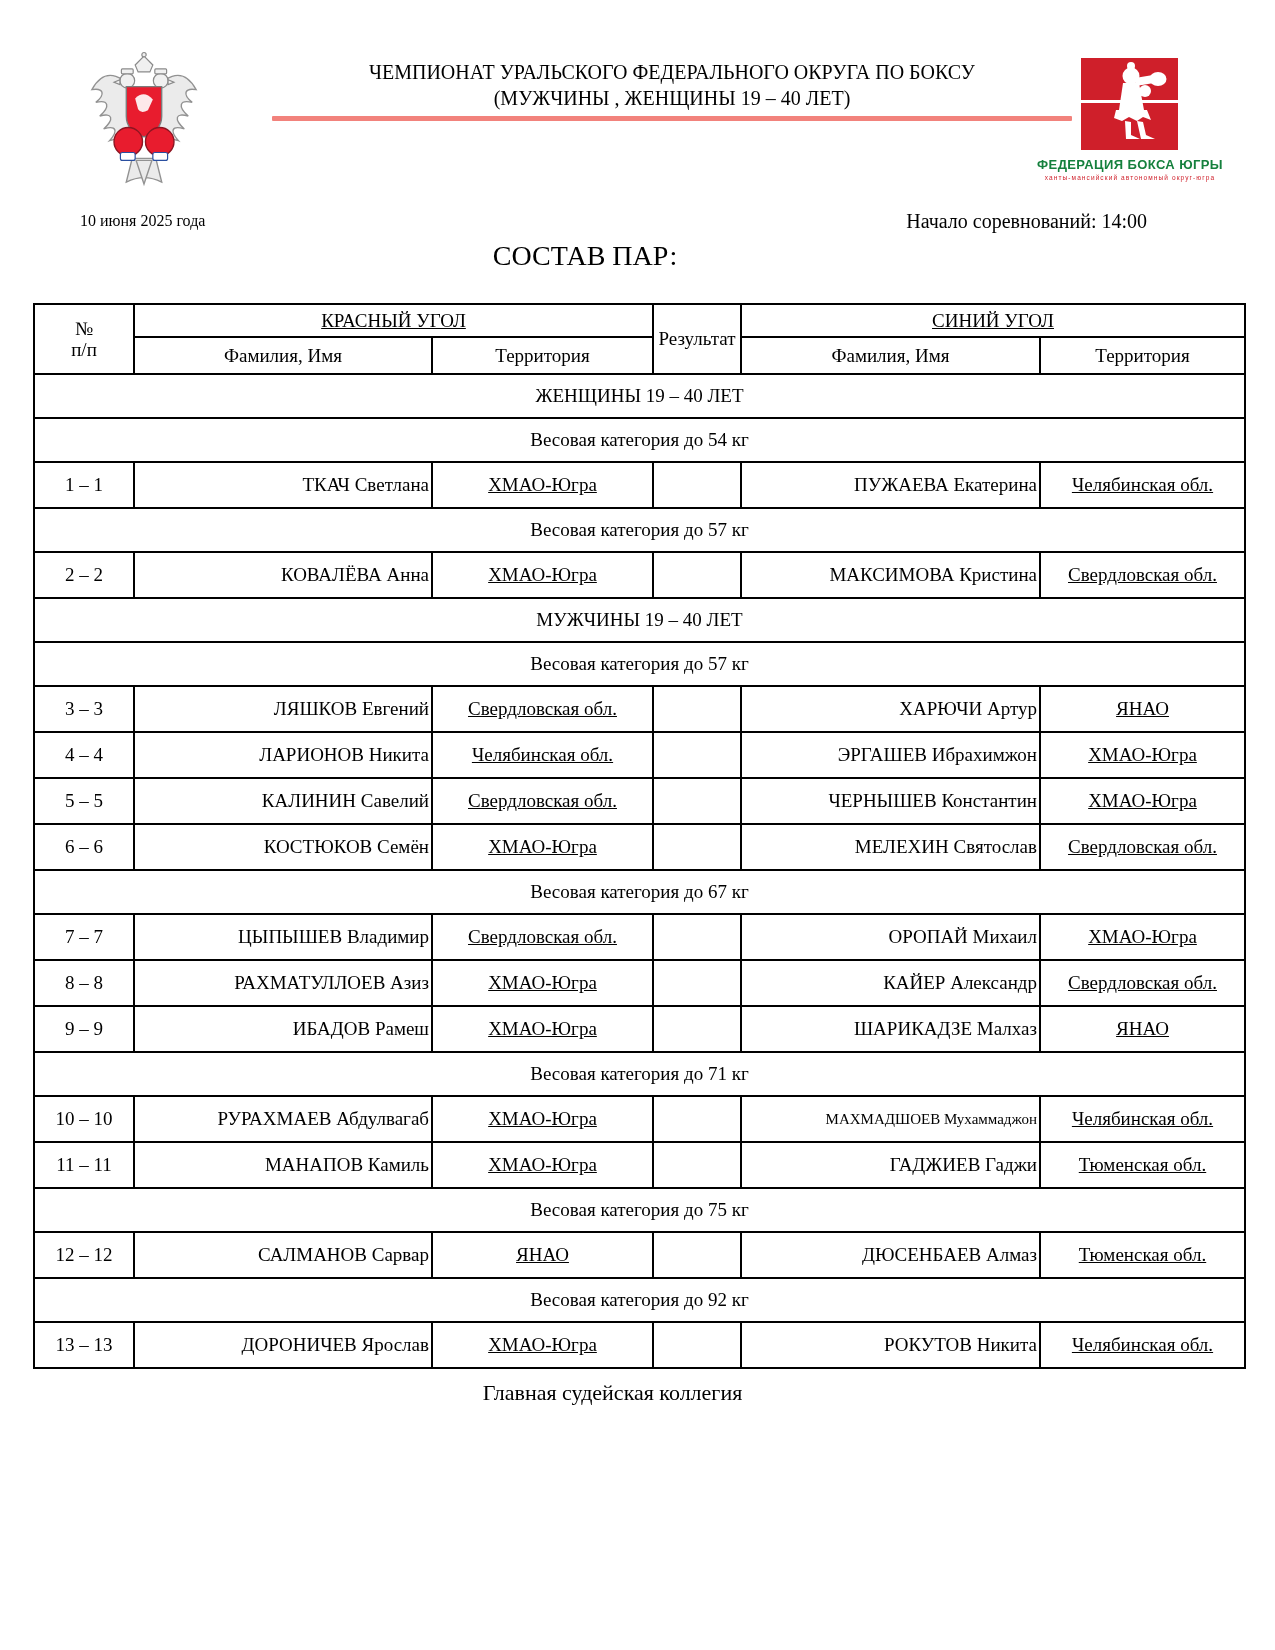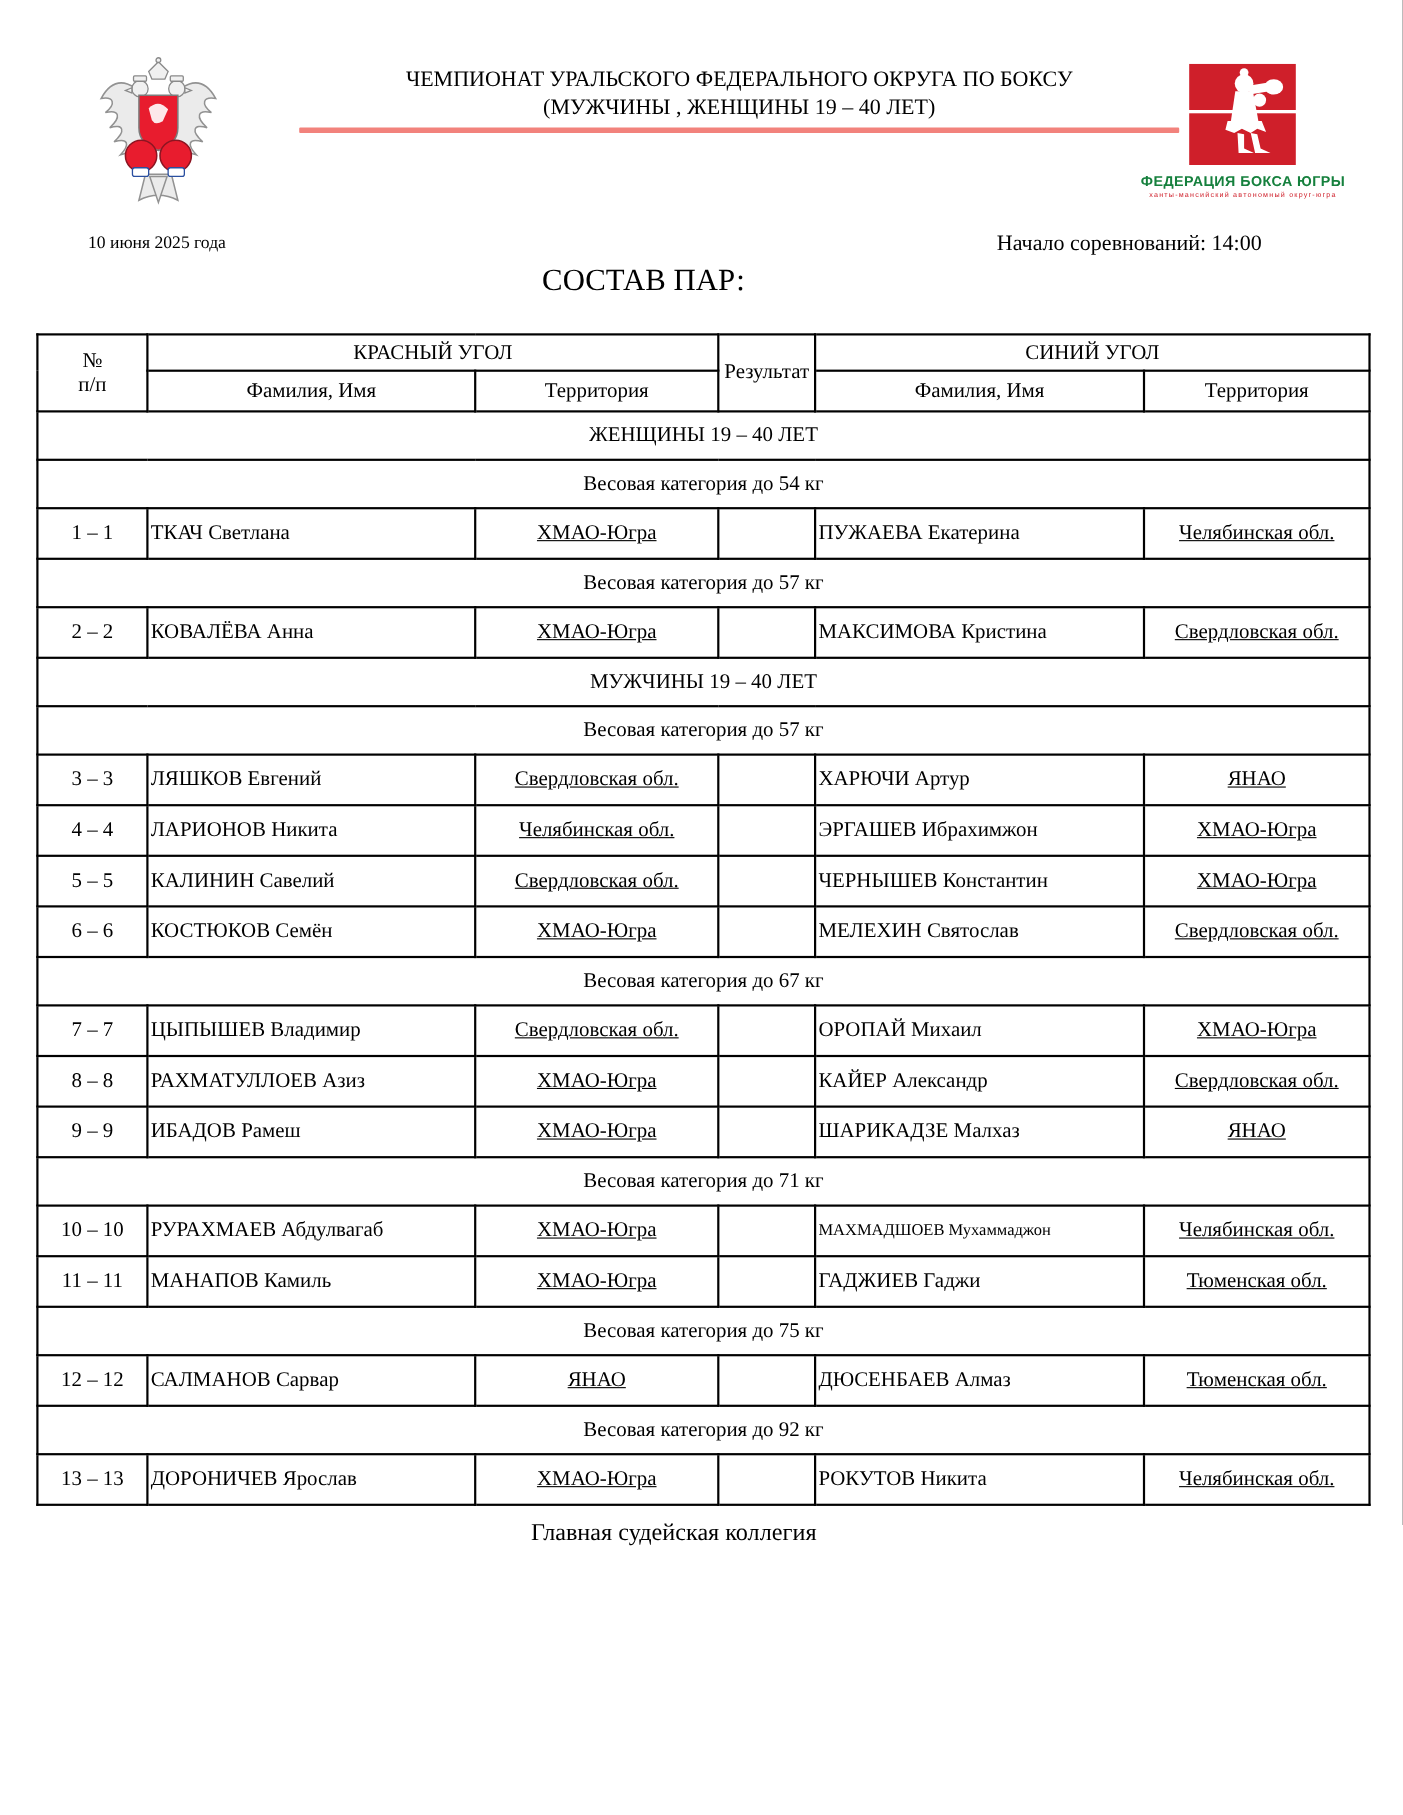--- a/index.html
+++ b/index.html
@@ -33,27 +33,27 @@
     position:absolute;left:33px;top:303px;width:1211px;
     border-collapse:collapse;table-layout:fixed;
   }
   table.pairs td,table.pairs th{
     border:2px solid #000;
     font-weight:normal;
     font-size:19px;
     padding:0 2px;
     overflow:hidden;white-space:nowrap;
   }
-  th.h-corner{font-size:20px;height:31px;}
+  th.h-corner{font-size:20px;height:31px;text-decoration:underline;}
   th.h-num{font-size:19px;line-height:21px;padding:0;}
   th.h-result{font-size:16px;padding:0;}
   th.h-sub{height:35px;}
   td.section-cell{height:42px;text-align:center;}
   td.td-num{height:44px;text-align:center;}
-  td.td-name{text-align:left;padding-left:3px;}
+  td.td-name{text-align:right;padding-left:3px;}
   td.td-terr{text-align:center;text-decoration:underline;}
   td.td-result{padding:0;}
   
   .footer-sign{position:absolute;left:0;top:1380px;width:1225px;text-align:center;font-size:22px;}
 </style>
 </head>
 <body>
 
 <div class="page">
 

